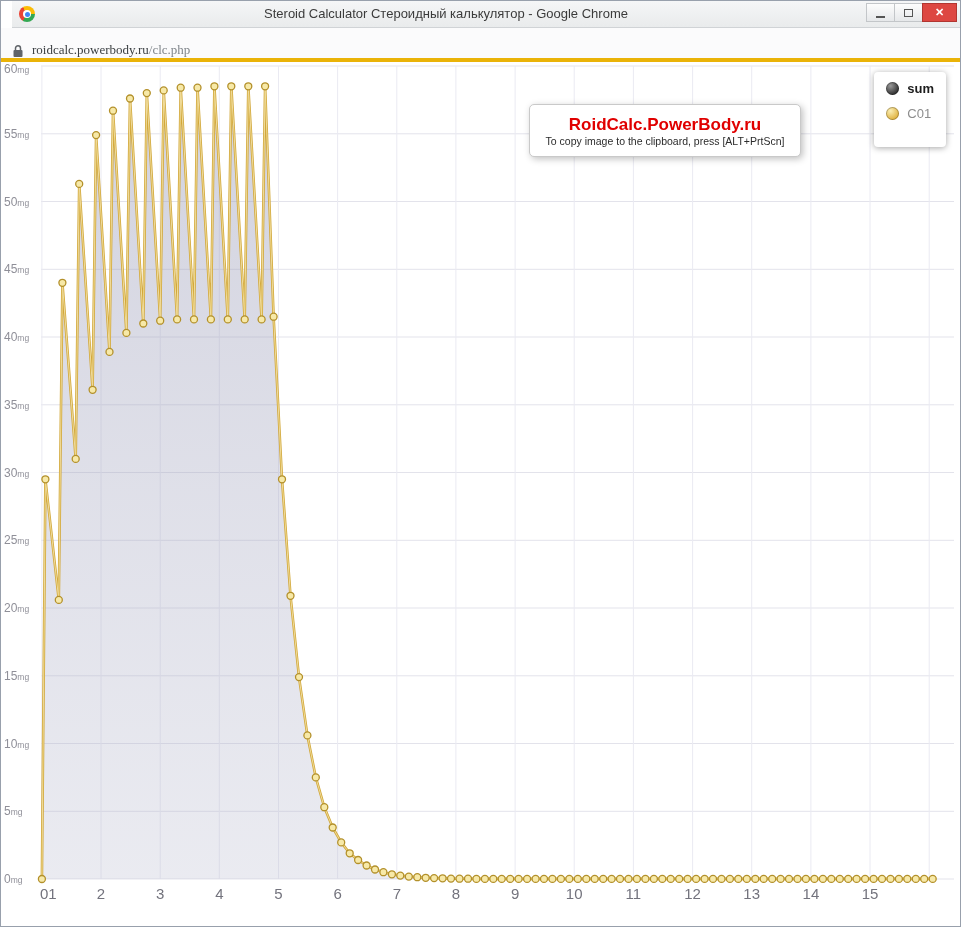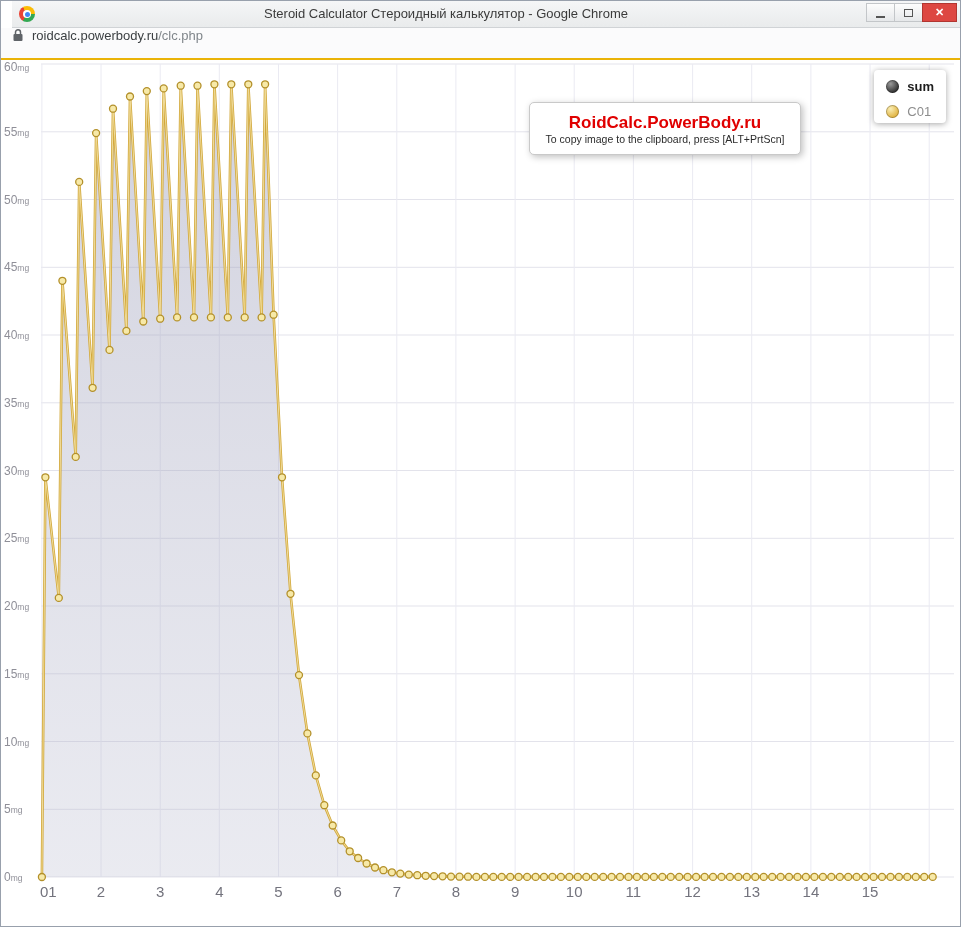--- a/index.html
+++ b/index.html
@@ -10,30 +10,30 @@
     background:conic-gradient(from -150deg,#ea4335 0 120deg,#fbbc05 120deg 240deg,#34a853 240deg 360deg);}
   .chrome-icon .ci-white{position:absolute;left:4px;top:4px;width:8px;height:8px;border-radius:50%;background:#fff;}
   .chrome-icon .ci-blue{position:absolute;left:5.5px;top:5.5px;width:5px;height:5px;border-radius:50%;background:#4285f4;}
   .win-title{position:absolute;left:40px;right:120px;text-align:center;font-size:13px;color:#3b3b3b;line-height:26px;white-space:nowrap;overflow:hidden;}
   .controls{position:absolute;right:3px;top:2px;display:flex;}
   .win-btn{width:29px;height:19px;box-sizing:border-box;border:1px solid #c3c6c9;background:linear-gradient(#fdfdfd,#e6e8ea);display:flex;align-items:center;justify-content:center;margin-left:-1px;cursor:pointer;color:#444;}
   .min-glyph{width:9px;height:0;border-bottom:2px solid #555;margin-top:8px;}
   .max-glyph{width:9px;height:8px;border:1px solid #555;box-sizing:border-box;}
   .win-btn.close{width:35px;background:#dd4742;border-color:#b13631;color:#fff;font-size:11px;font-weight:bold;}
   
-  .urlbar{height:30px;flex:0 0 auto;background:#fbfbfc;border-bottom:2px solid #eab308;display:flex;align-items:flex-start;}
+  .urlbar{height:30px;flex:0 0 auto;background:#fbfbfc;border-bottom:4px solid #eab308;display:flex;align-items:flex-end;font-family:Liberation Serif, serif;}
   .lock-icon{margin:0 8px 0 11px;flex:0 0 auto;display:flex;}
   .url{font-size:13px;color:#3c4043;}
   .url .path{color:#80868b;}
   
   .content{position:relative;flex:1;background:#fff;overflow:hidden;}
   svg .ylab{font-size:12px;fill:#8f8f98;}
   svg .ylab-unit{font-size:8.5px;}
   svg .xlab{font-size:15px;fill:#73737d;}
-  .legend{position:absolute;top:10px;right:14px;background:#fff;border-radius:4px;box-shadow:0 1px 6px rgba(0,0,0,0.35);padding:9px 12px 4px;display:flex;flex-direction:column;gap:10px;}
+  .legend{position:absolute;top:10px;right:14px;background:#fff;border-radius:4px;box-shadow:0 1px 6px rgba(0,0,0,0.35);padding:9px 12px 26px;display:flex;flex-direction:column;gap:10px;}
   .legend-row{display:flex;align-items:center;gap:8px;}
   .legend-dot{width:13px;height:13px;border-radius:50%;box-shadow:inset 0 0 0 1px rgba(0,0,0,0.25);}
   .legend-label-sum{font-size:13px;font-weight:bold;color:#1d1d1d;}
   .legend-label-c01{font-size:13px;color:#8d8d8d;}
   .watermark{position:absolute;top:42px;left:528px;width:272px;box-sizing:border-box;background:#fff;border:1px solid #c9c9c9;border-radius:5px;box-shadow:2px 2px 7px rgba(0,0,0,0.25);text-align:center;padding:10px 6px 9px;}
   .wm-title{color:#e00000;font-weight:bold;font-size:17px;white-space:nowrap;}
   .wm-sub{font-size:10.5px;color:#2b2b2b;white-space:nowrap;text-align:center;}
 </style>
 </head>
 <body>

